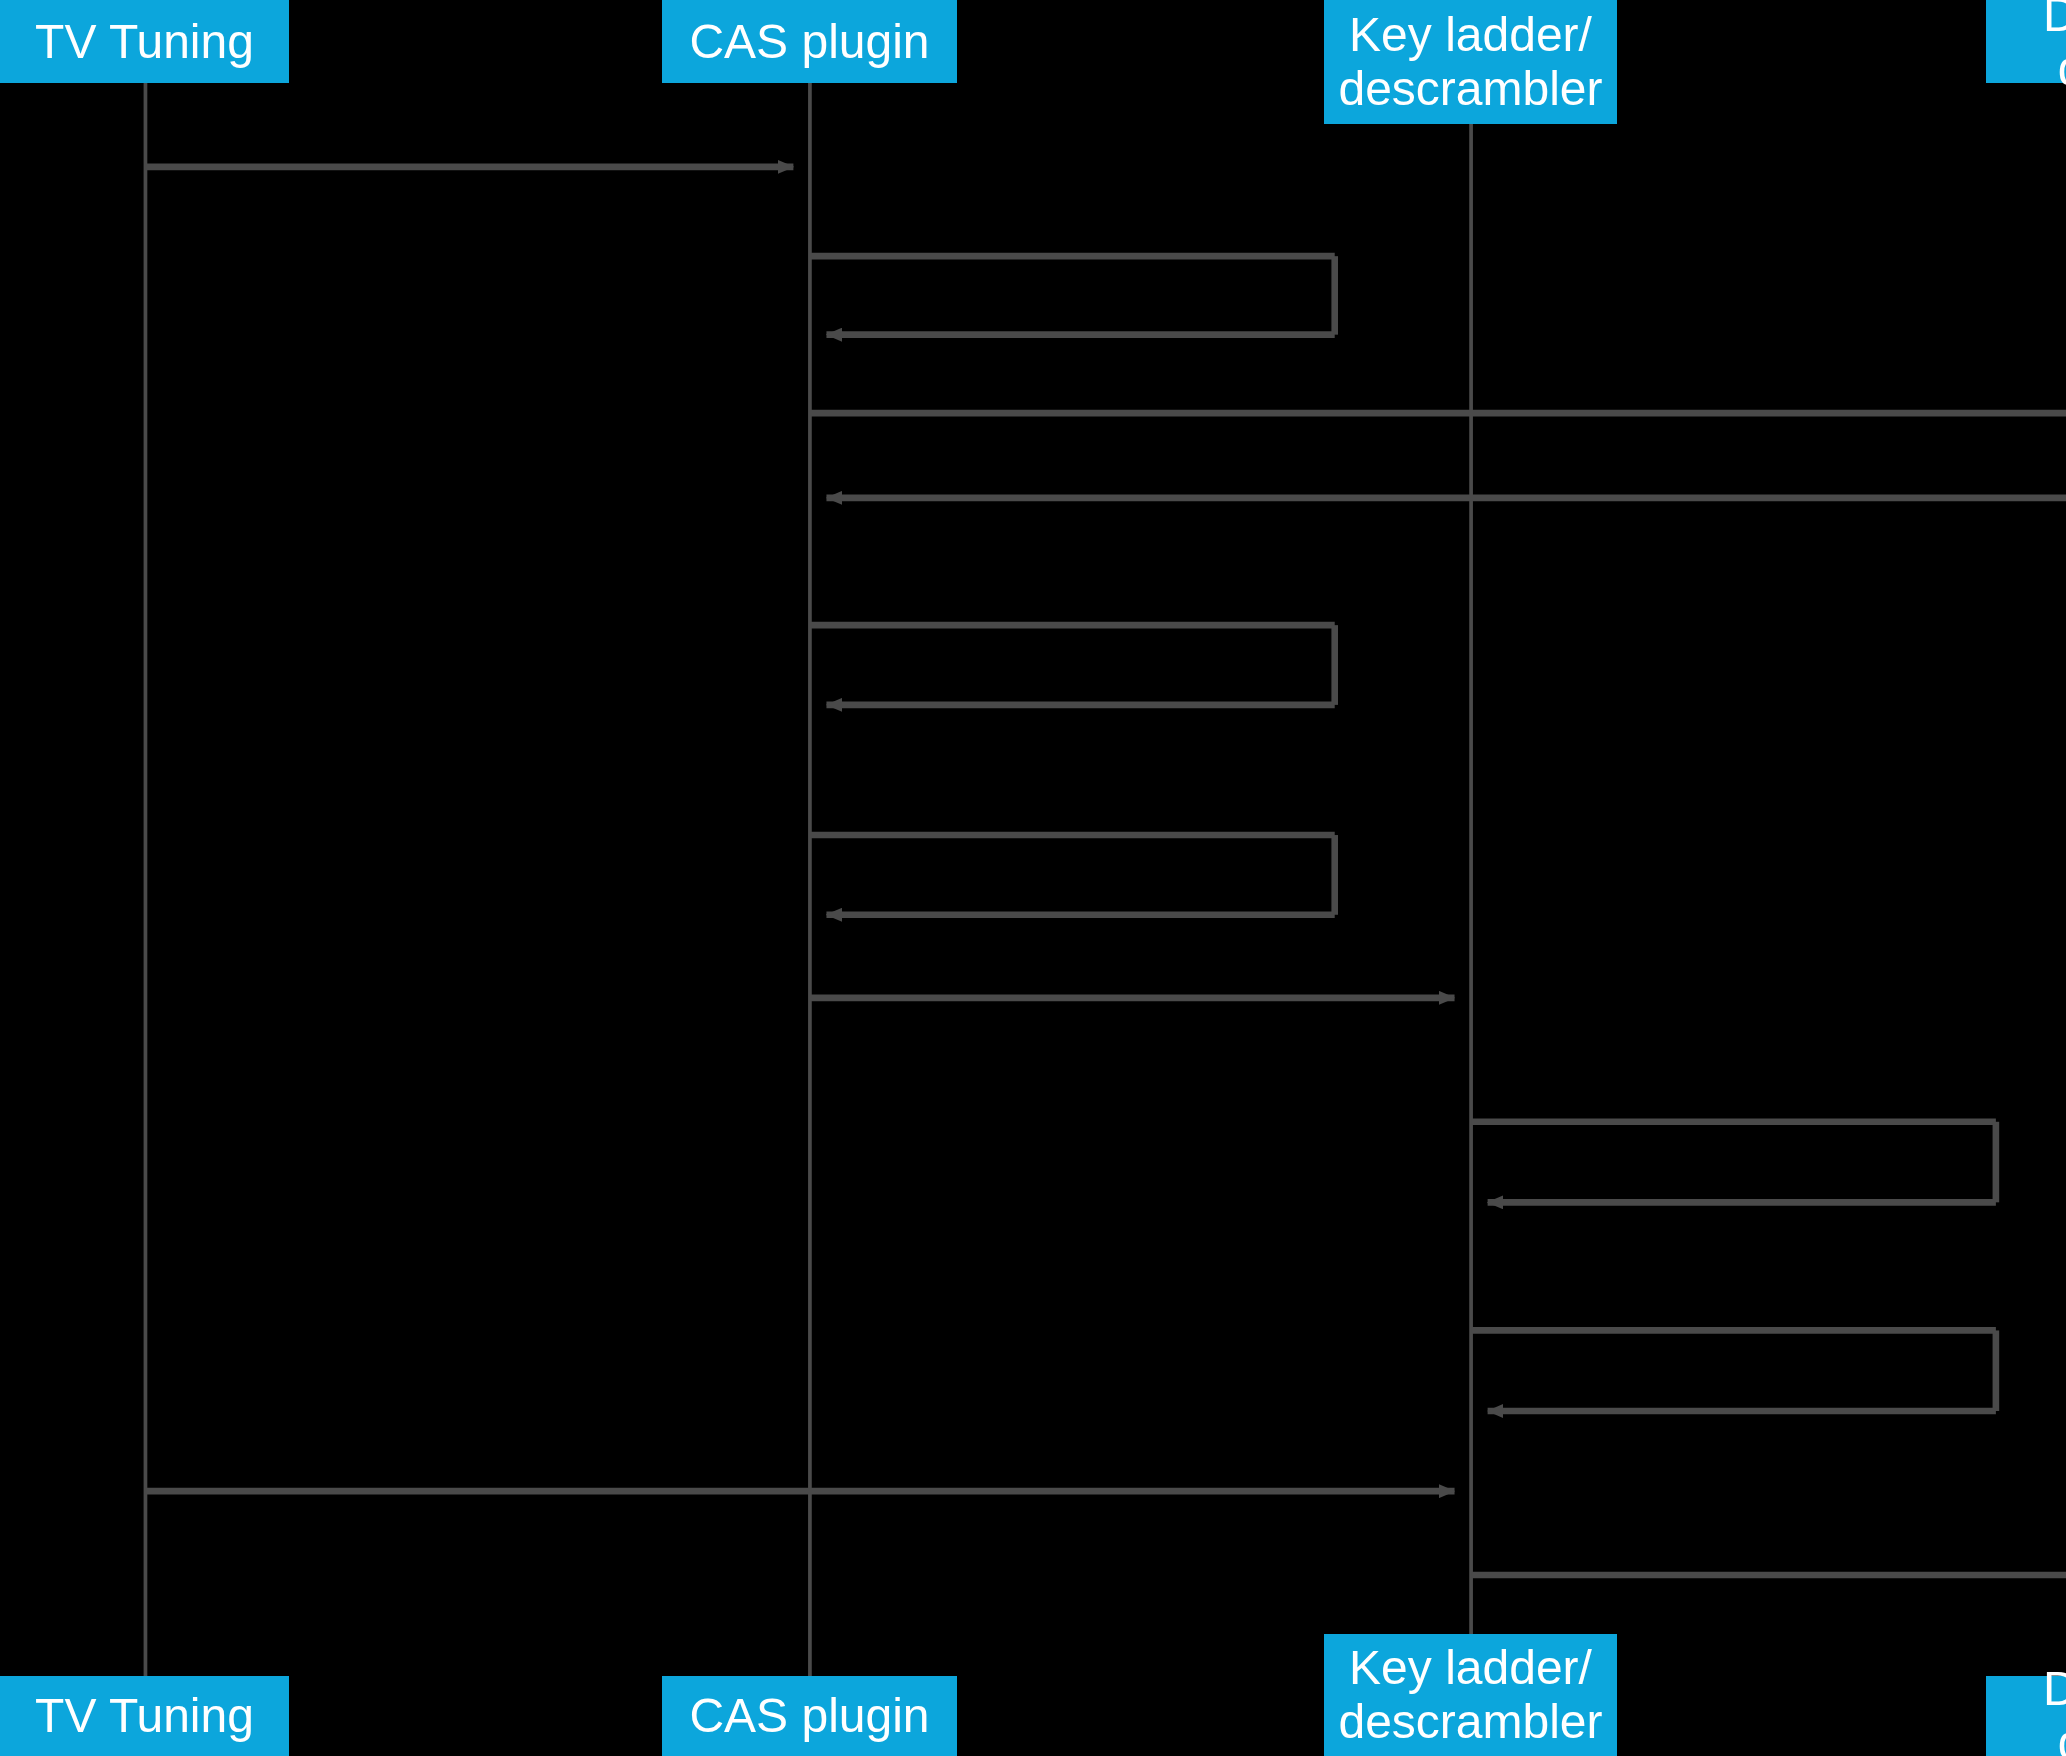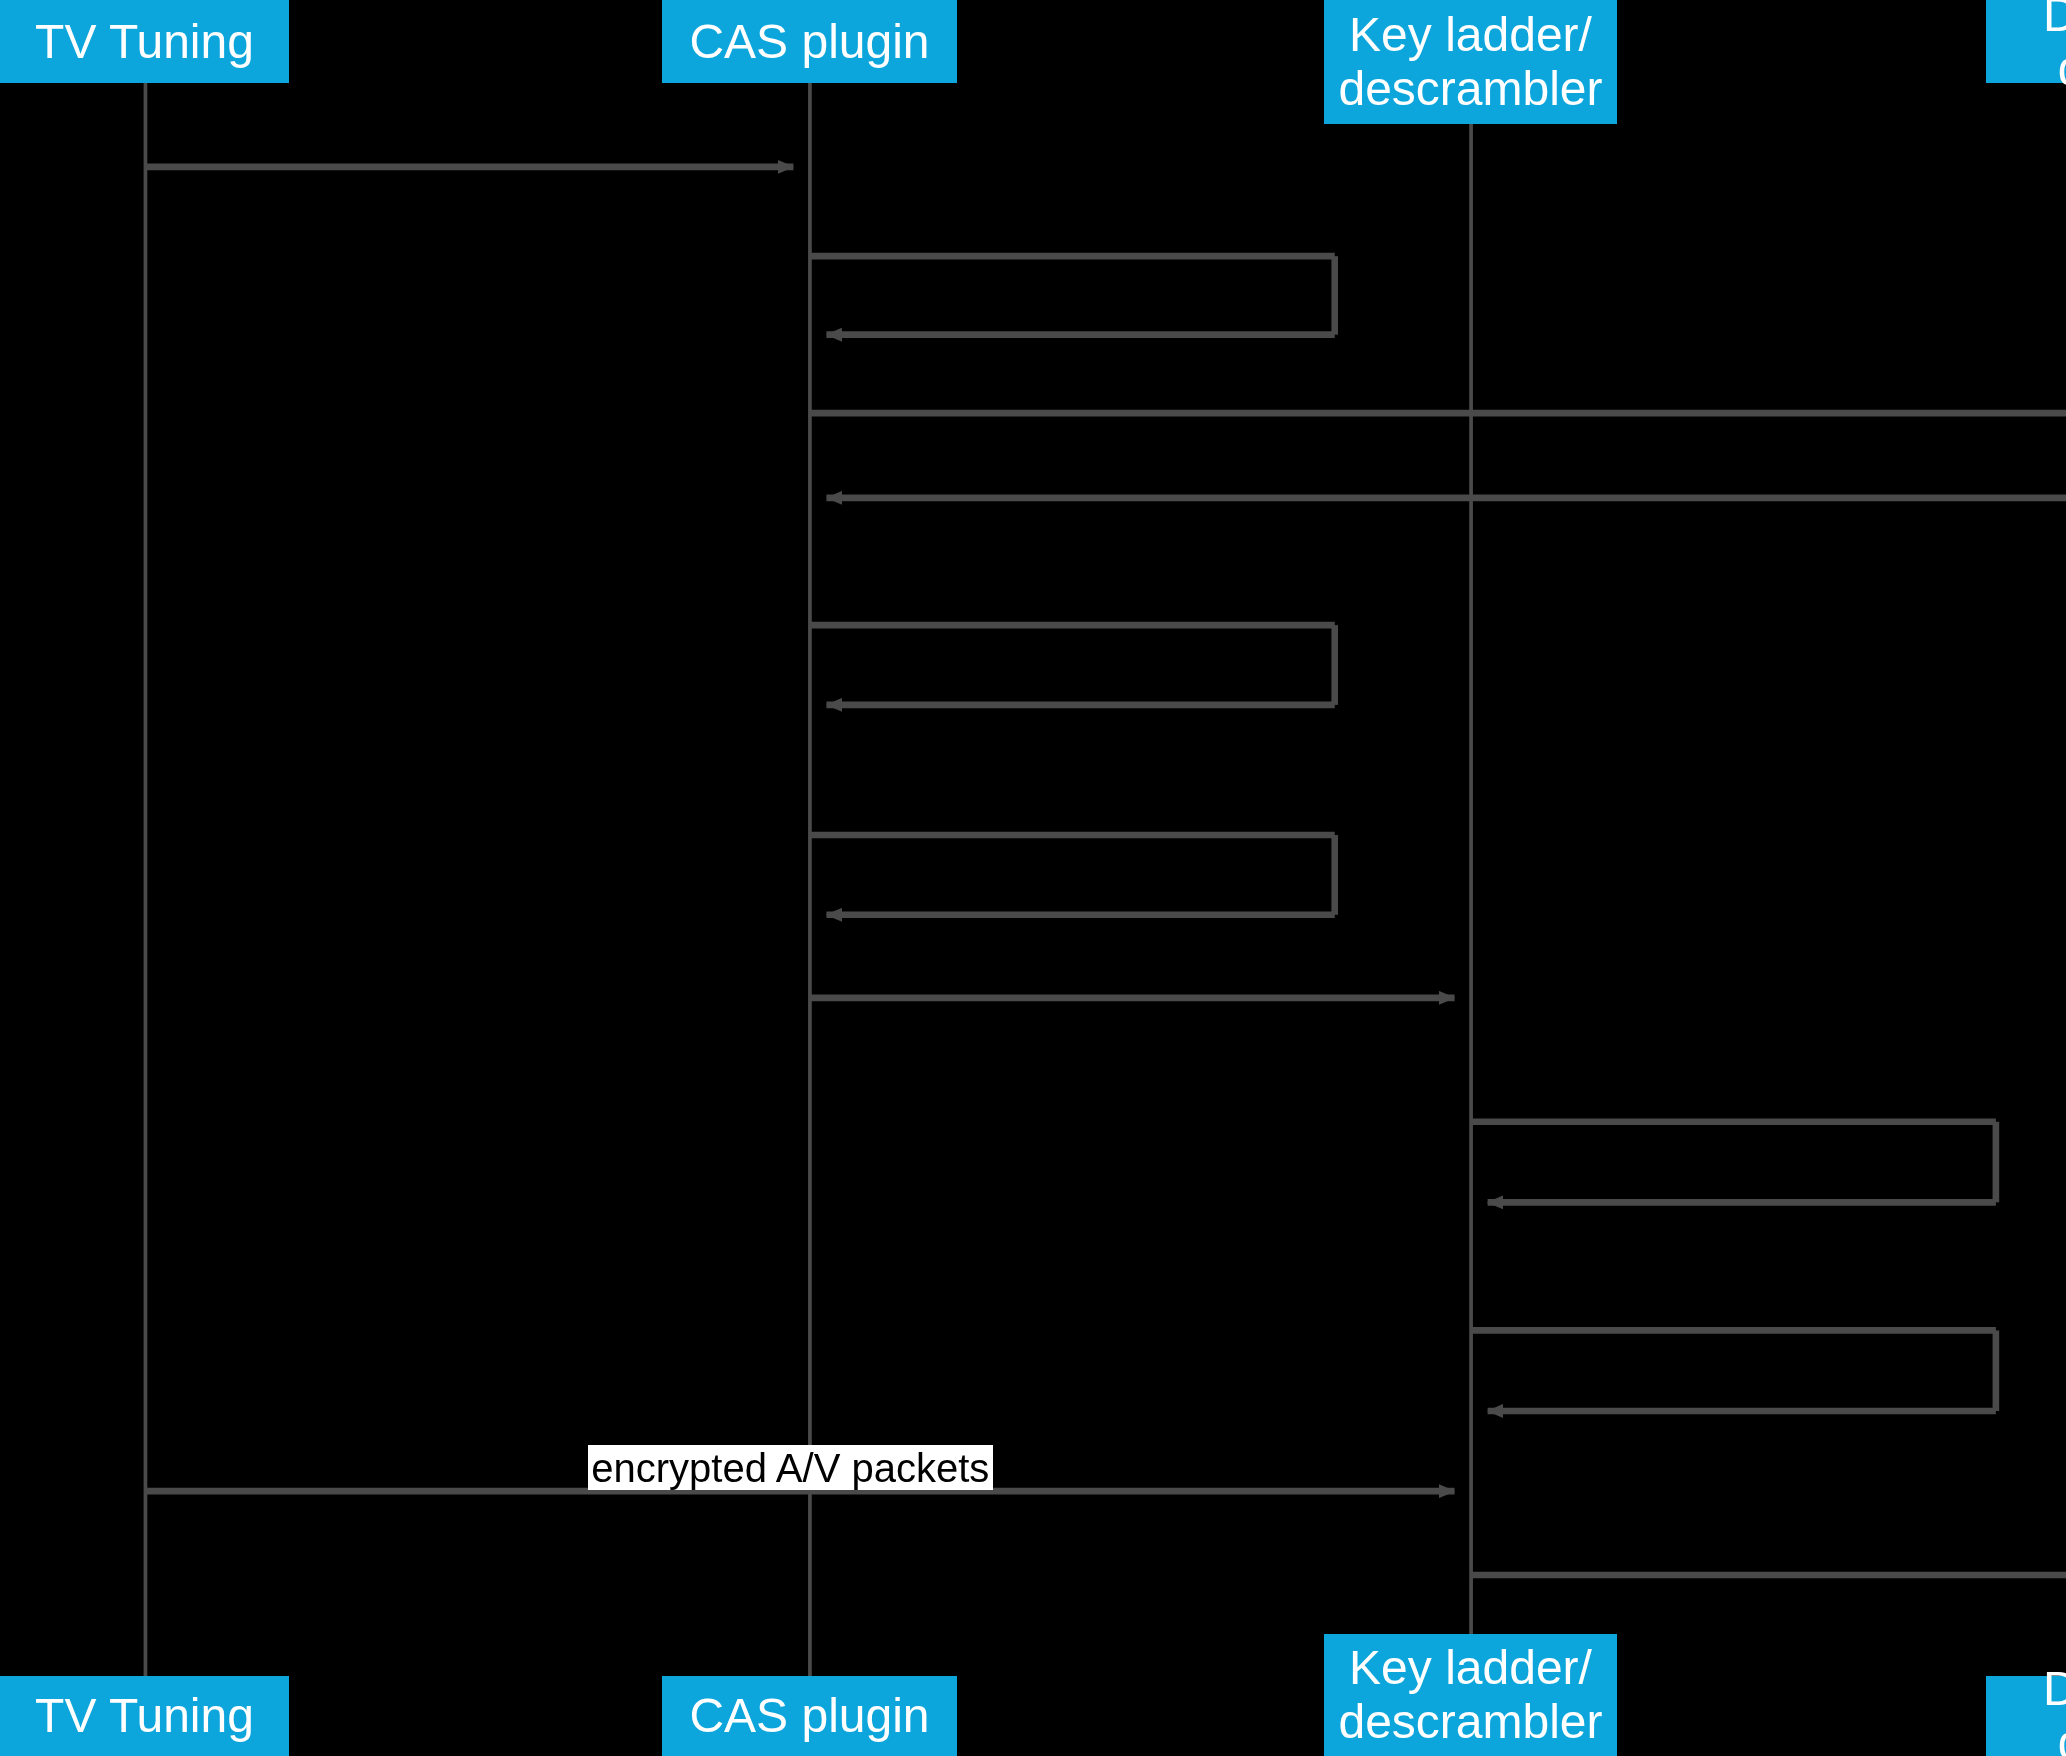--- a/index.html
+++ b/index.html
@@ -152,16 +152,15 @@
 
   <div class="actor-box" style="left:1324px; top:1634px; width:293px; height:122px;">
     <span>Key ladder/
 descrambler</span>
   </div>
 
   <div class="actor-box" style="left:1986px; top:1676px; width:293px; height:80px;">
     <span>Decode, display</span>
   </div>
 
-  <div class="msg-label" style="left:588px; top:1445px; height:45px;">encrypted A/V packets</div>
 
 </div>
 
 
 </body></html>

